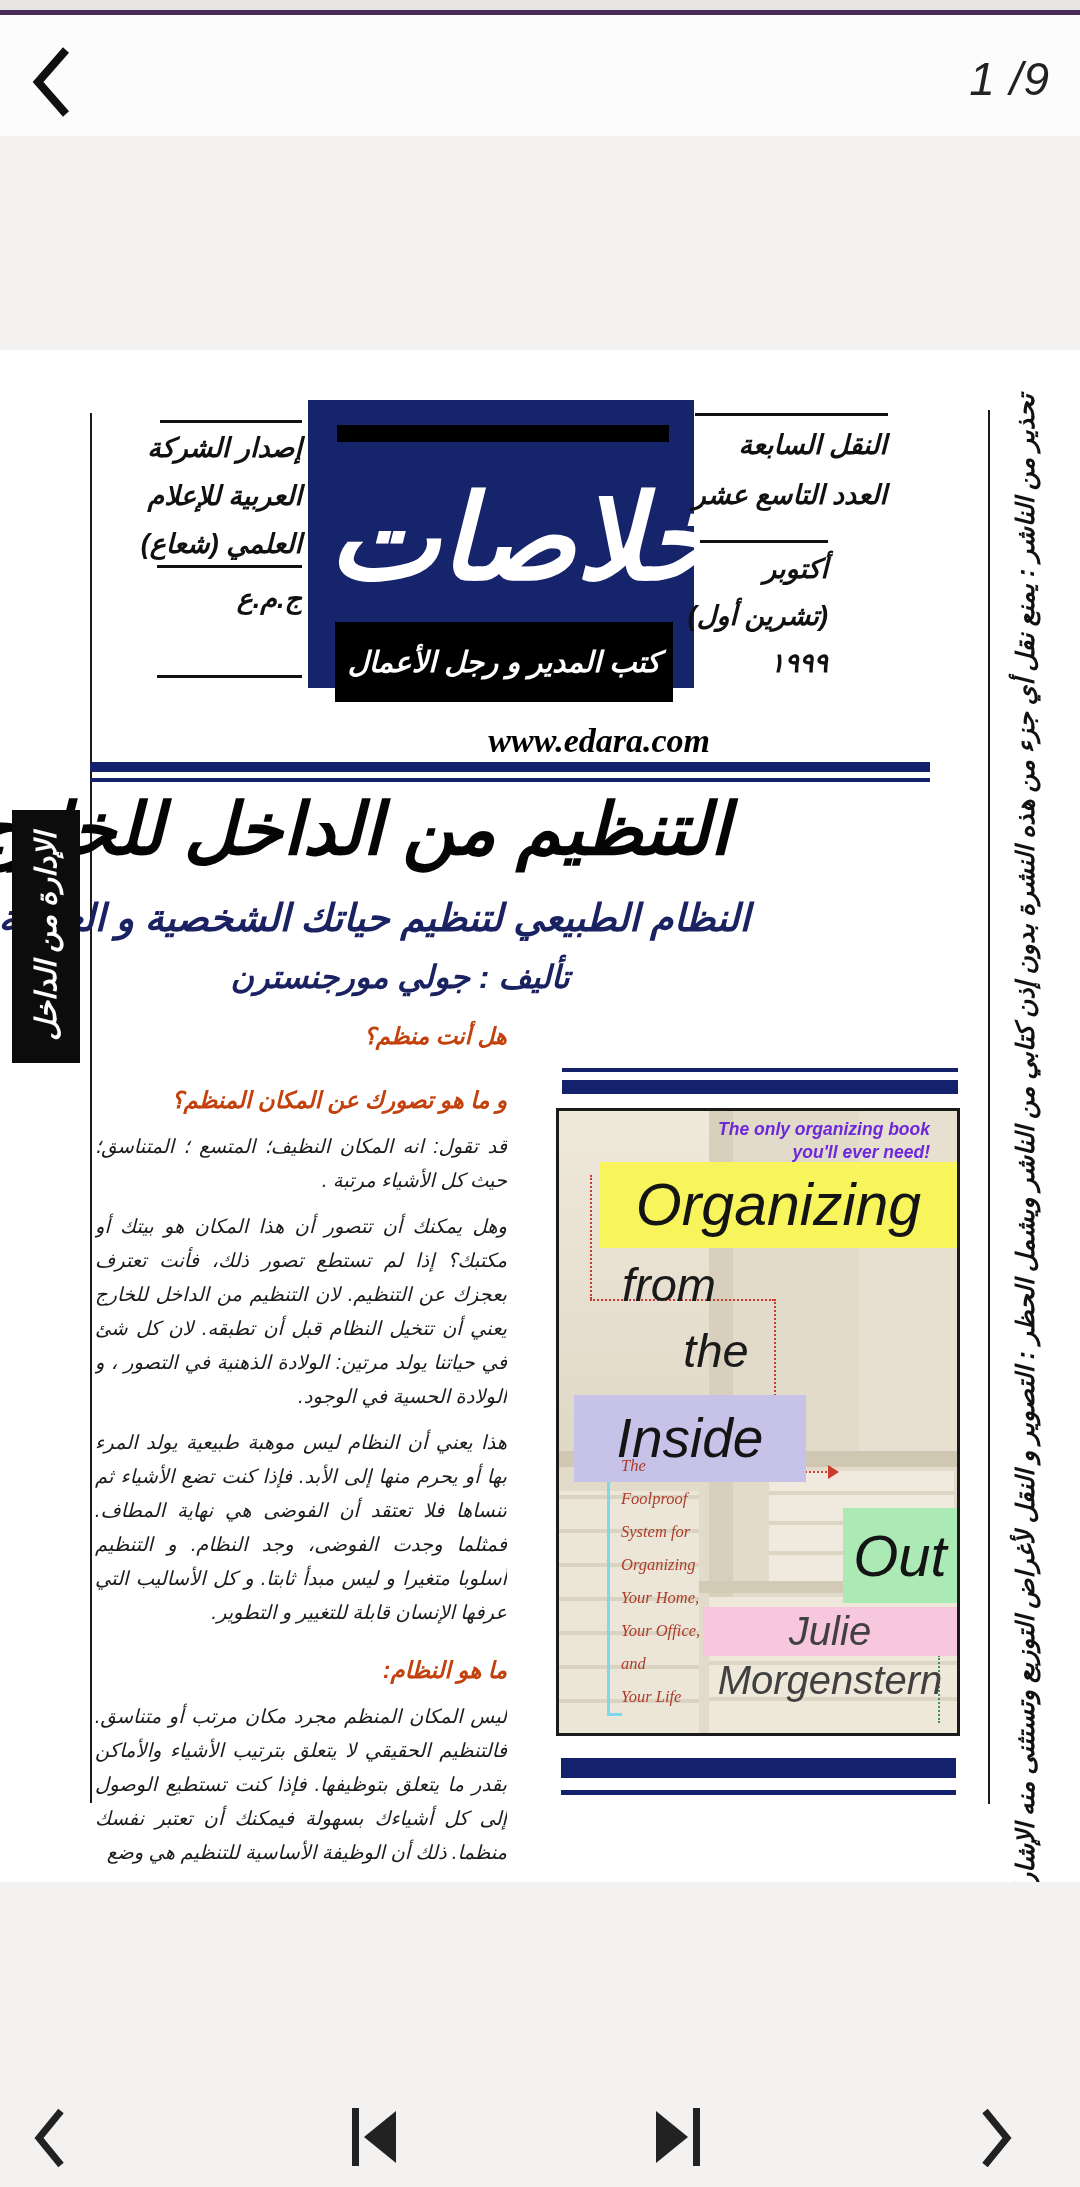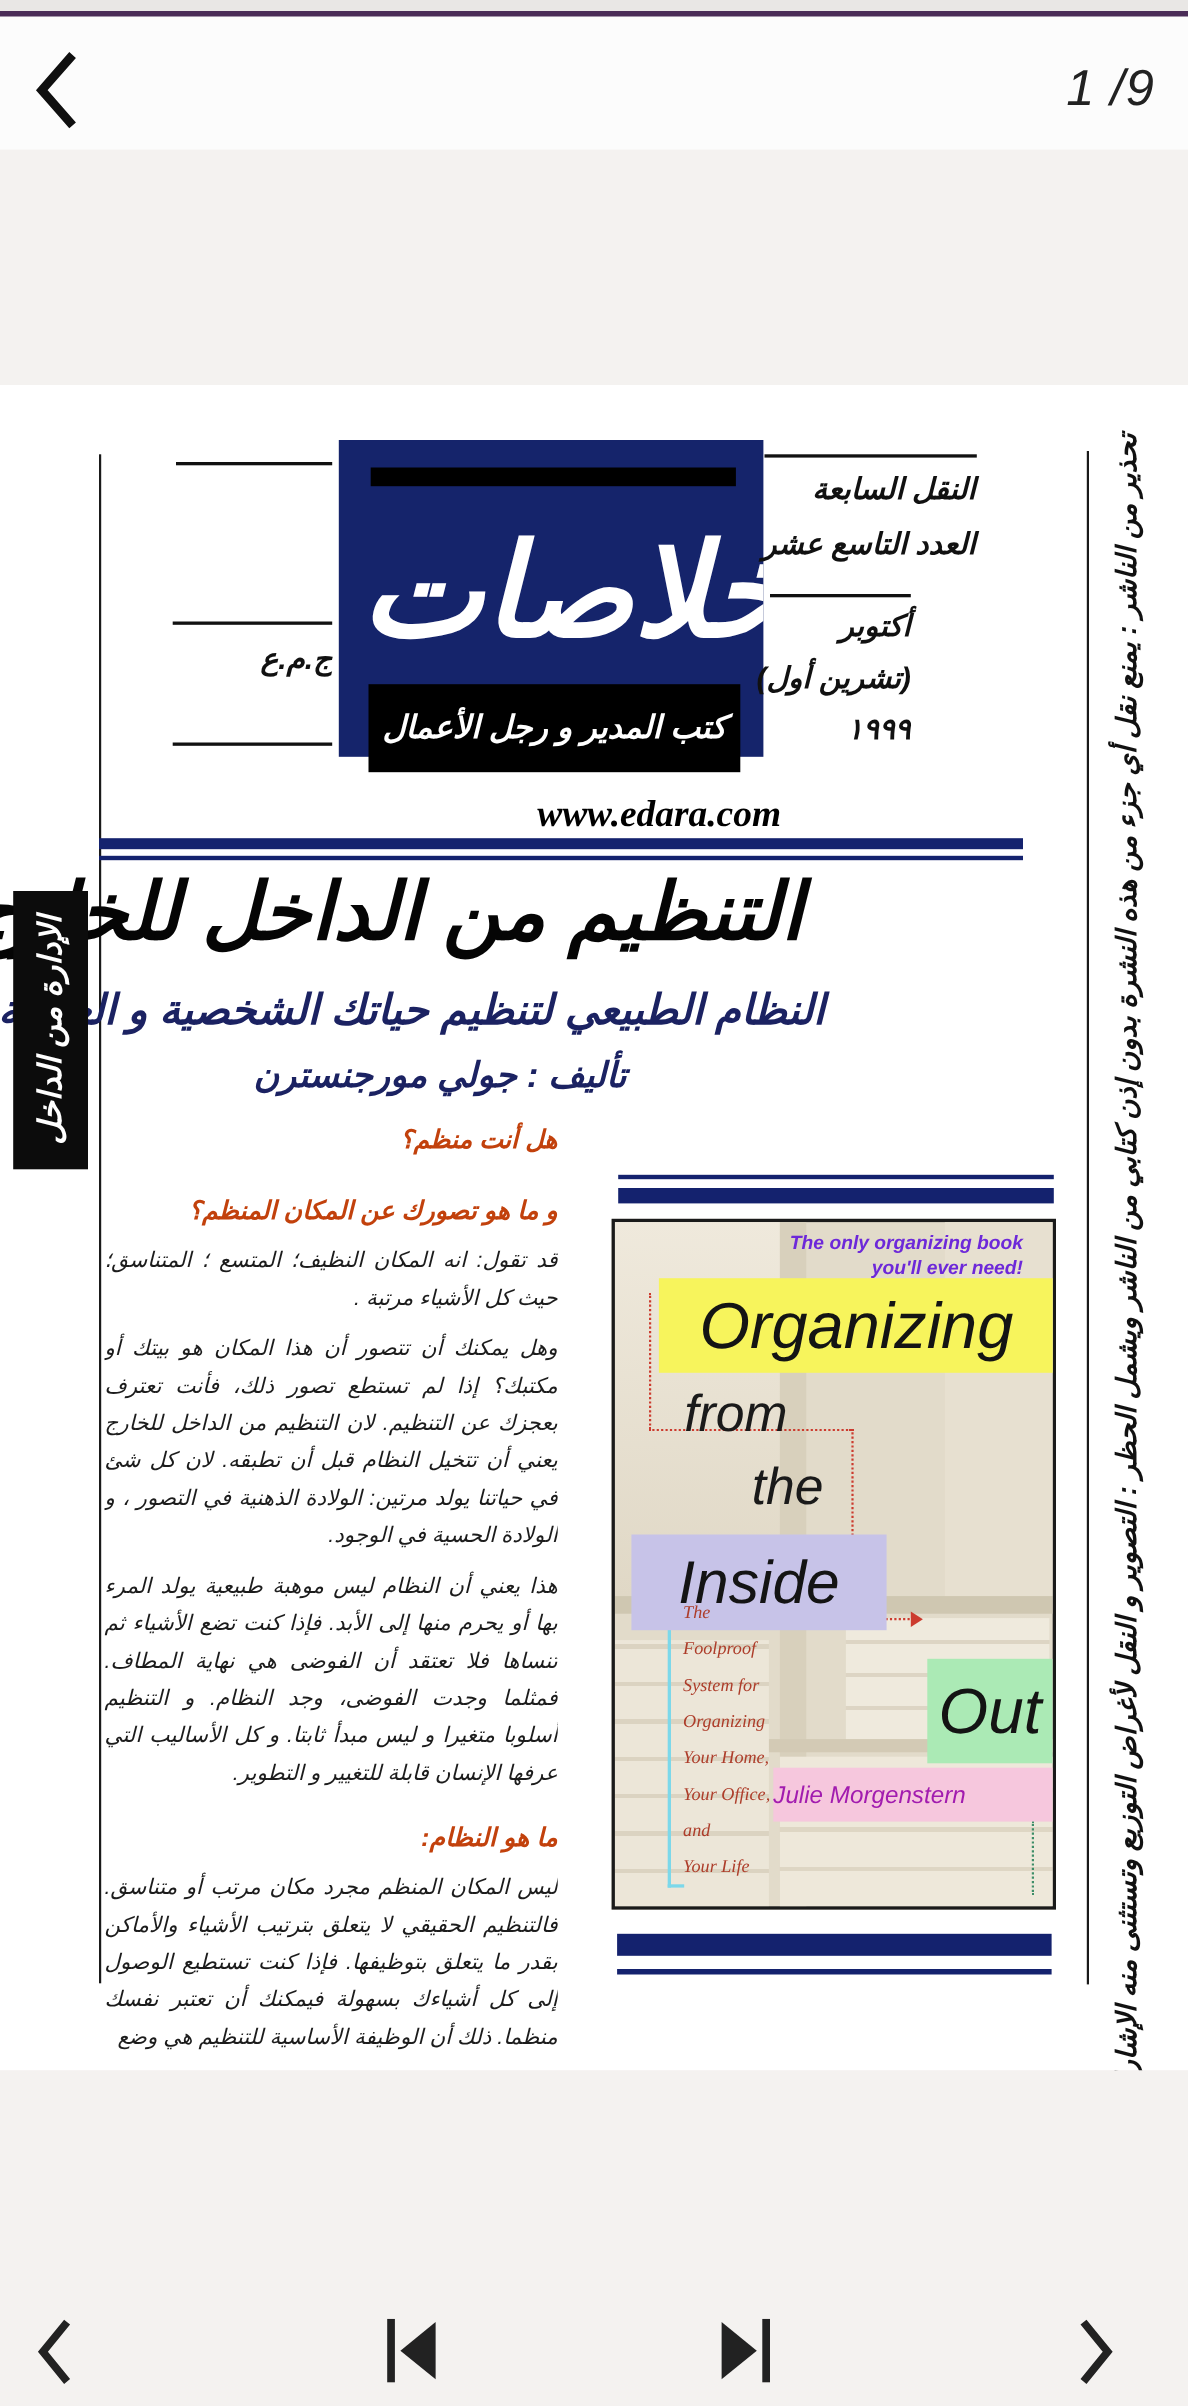--- a/index.html
+++ b/index.html
@@ -101,22 +101,22 @@
   .seg1{left:31px;top:64px;height:124px;}
   .seg2{left:31px;top:188px;width:184px;}
   .seg3{left:215px;top:188px;height:172px;}
   .seg4{left:215px;top:360px;width:56px;}
   .arrowhead{position:absolute;z-index:1;left:269px;top:354px;width:0;height:0;
              border-left:11px solid #cc3b2e;border-top:7px solid transparent;border-bottom:7px solid transparent;}
   .cyan-bracket{position:absolute;z-index:1;left:48px;top:331px;width:12px;height:268px;
                 border-left:3px solid #7cd8ea;border-top:3px solid #7cd8ea;border-bottom:3px solid #7cd8ea;}
   .cv-side{left:62px;top:338px;width:120px;color:#ad3d2a;font-family:"Liberation Serif",serif;
            font-size:16.5px;line-height:33px;}
-  .cv-pink{left:144px;top:496px;width:254px;height:49px;background:#f6c7dd;text-align:left;line-height:49px;
-           font-size:22px;color:#a21caf;}
+  .cv-pink{left:144px;top:496px;width:254px;height:49px;background:#f6c7dd;text-align:center;line-height:49px;
+           font-size:40px;color:#404040;}
   .teal-dotted{position:absolute;z-index:1;left:379px;top:544px;height:68px;width:0;border-left:2px dotted #3e8e68;}
 
   
   .bottom-nav-icon{position:absolute;cursor:pointer;}
   .nav-prev{left:30px;top:2096px;}
   .nav-first{left:350px;top:2098px;}
   .nav-last{left:654px;top:2098px;}
   .nav-next{left:976px;top:2096px;}
 </style>
 </head>
@@ -133,20 +133,25 @@
     </div>
     <div class="page-indicator">1 /9</div>
   </div>
 
   <div class="page">
 
     <div class="vrule-left"></div>
     <div class="vrule-right"></div>
 
     <div class="hline" style="left:160px;top:70px;width:142px;"></div>
+    <div class="mast-left">
+      <div>إصدار الشركة</div>
+      <div>العربية للإعلام</div>
+      <div>العلمي (شعاع)</div>
+    </div>
     <div class="hline" style="left:157px;top:215px;width:145px;"></div>
     <div class="mast-left2">
       <div>ج.م.ع</div>
     </div>
     <div class="hline" style="left:157px;top:325px;width:145px;"></div>
 
     <div class="logo-box">
       <div class="logo-bar"></div>
       <div class="logo-word">خلاصات</div>
     </div>

